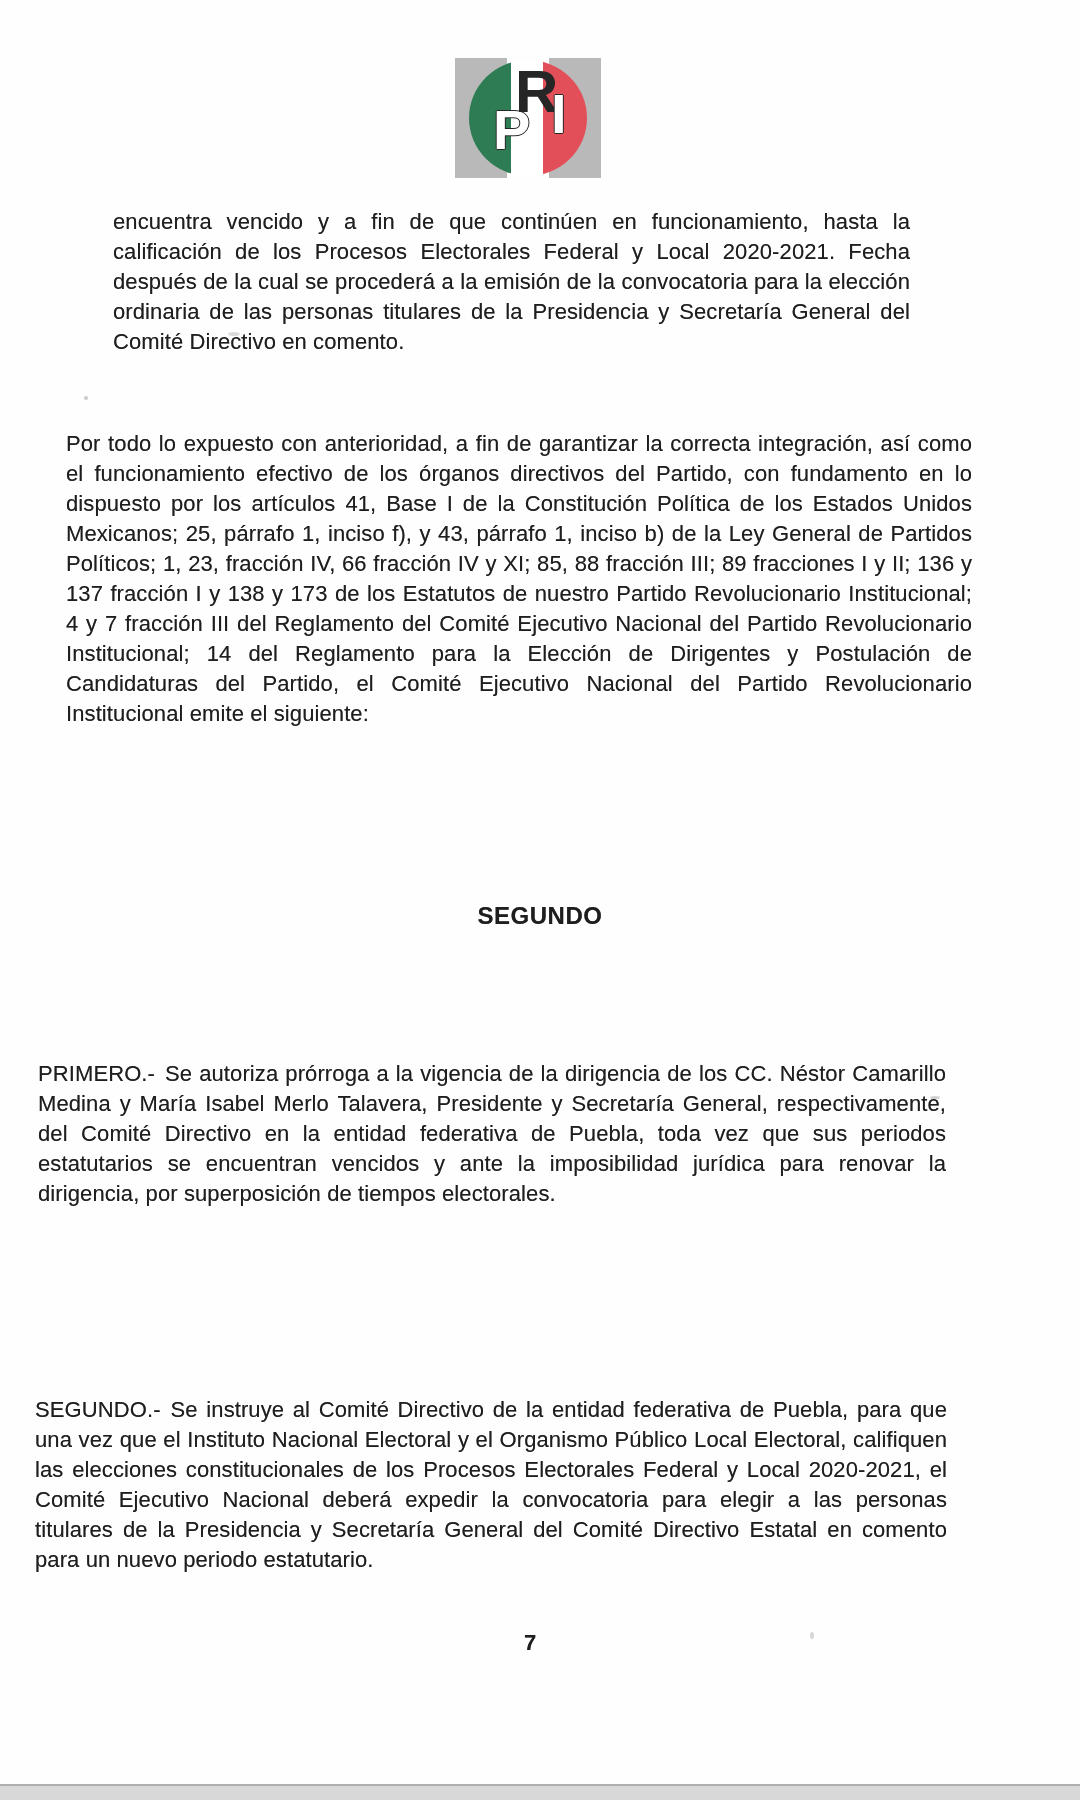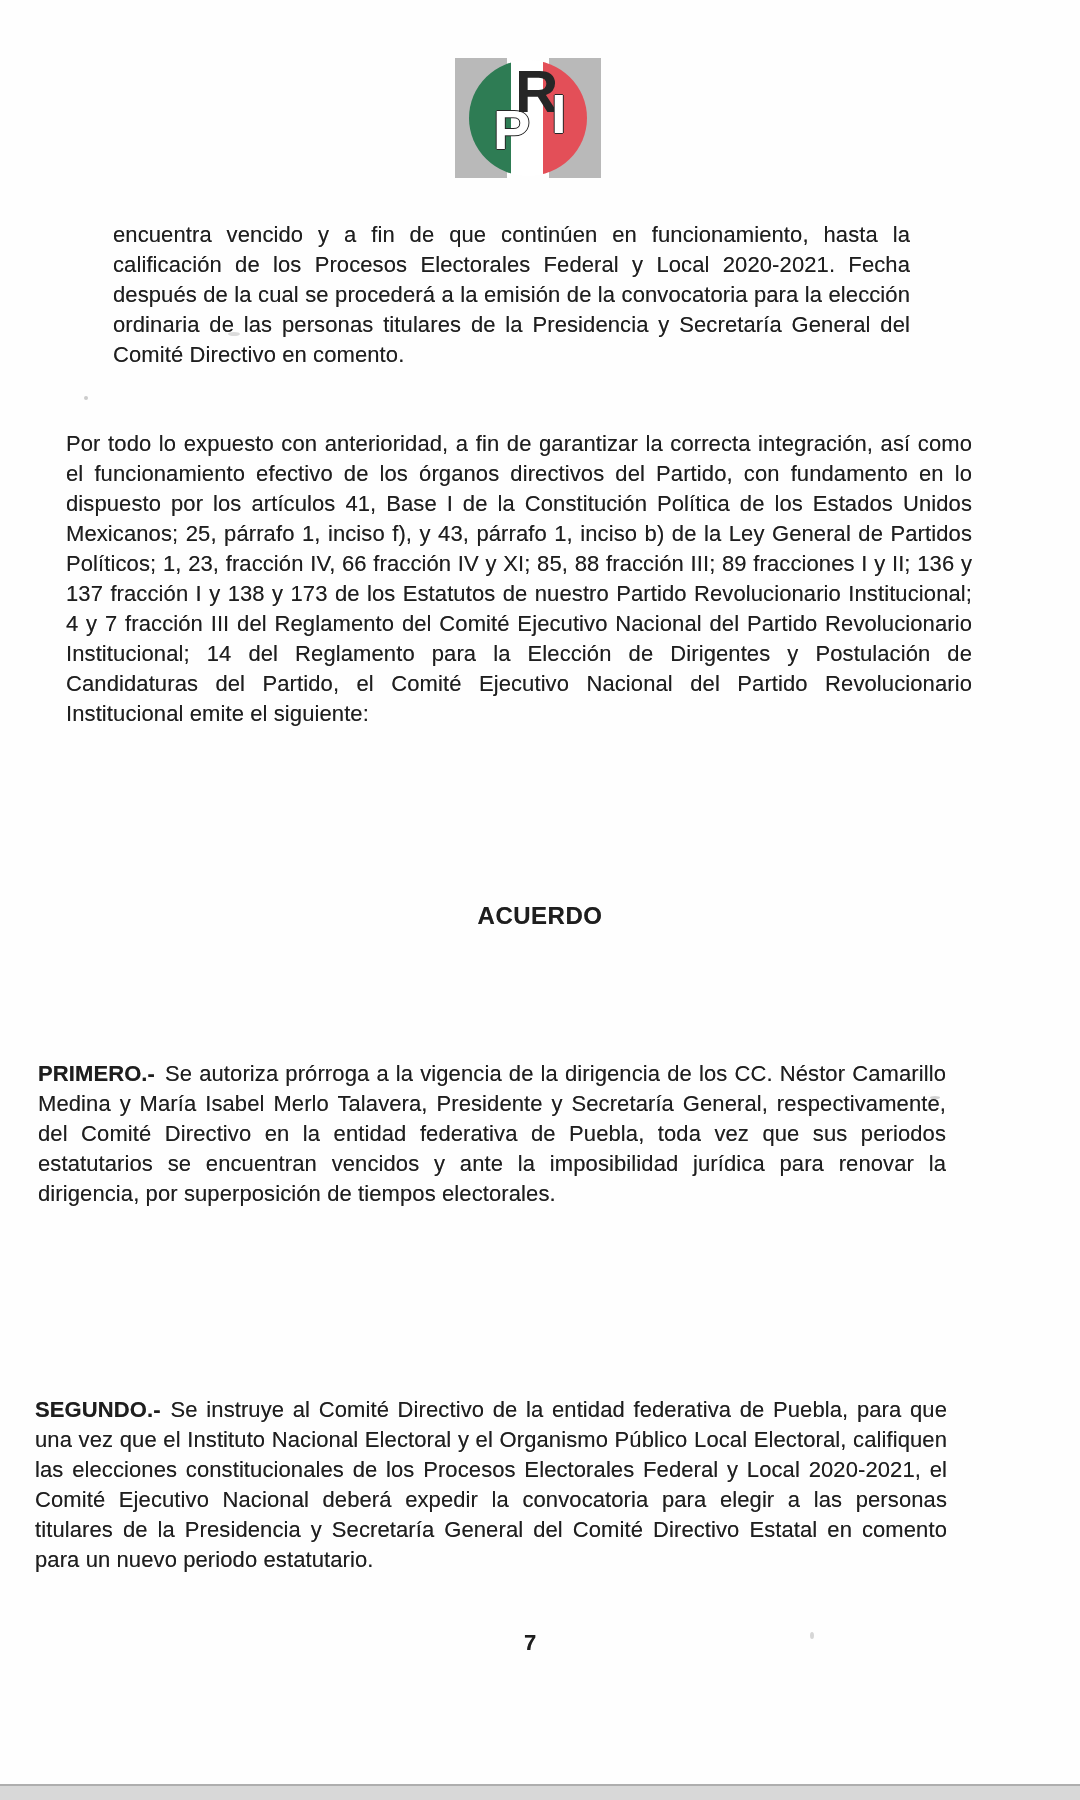--- a/index.html
+++ b/index.html
@@ -41,23 +41,23 @@
   }
   
   .block{
     position:absolute;
     font-size:22px;
     line-height:30px;
     text-align:justify;
     letter-spacing:0.1px;
     text-shadow:0 0 0.6px rgba(30,30,30,0.55);
   }
-  .block strong{font-weight:bold;}
+  .block strong{font-weight:normal;}
   .lead{margin-right:10px;}
-  .para-intro{left:113px;top:198px;width:797px;}
+  .para-intro{left:113px;top:185px;width:797px;}
   .para-consid{left:38px;top:407px;width:906px;margin-left:28px;}
   .heading{
     position:absolute;left:0;top:902px;width:1080px;
     text-align:center;font-weight:bold;font-size:24px;letter-spacing:0.5px;
     text-shadow:0 0 0.6px rgba(30,30,30,0.55);
   }
   .para-primero{left:38px;top:1037px;width:908px;}
   .para-segundo{left:35px;top:1373px;width:912px;}
   .page-number{
     position:absolute;left:0;top:1630px;width:1060px;
@@ -89,21 +89,21 @@
       <span class="ltr ltr-p">P</span>
       <span class="ltr ltr-r">R</span>
       <span class="ltr ltr-i">I</span>
     </div>
   </div>
 
   <p class="block para-intro">encuentra vencido y a fin de que continúen en funcionamiento, hasta la calificación de los Procesos Electorales Federal y Local 2020-2021. Fecha después de la cual se procederá a la emisión de la convocatoria para la elección ordinaria de las personas titulares de la Presidencia y Secretaría General del Comité Directivo en comento.</p>
 
   <p class="block para-consid">Por todo lo expuesto con anterioridad, a fin de garantizar la correcta integración, así como el funcionamiento efectivo de los órganos directivos del Partido, con fundamento en lo dispuesto por los artículos 41, Base I de la Constitución Política de los Estados Unidos Mexicanos; 25, párrafo 1, inciso f), y 43, párrafo 1, inciso b) de la Ley General de Partidos Políticos; 1, 23, fracción IV, 66 fracción IV y XI; 85, 88 fracción III; 89 fracciones I y II; 136 y 137 fracción I y 138 y 173 de los Estatutos de nuestro Partido Revolucionario Institucional; 4 y 7 fracción III del Reglamento del Comité Ejecutivo Nacional del Partido Revolucionario Institucional; 14 del Reglamento para la Elección de Dirigentes y Postulación de Candidaturas del Partido, el Comité Ejecutivo Nacional del Partido Revolucionario Institucional emite el siguiente:</p>
 
-  <div class="heading">ACUERDO</div>
+  <div class="heading">SEGUNDO</div>
 
   <p class="block para-primero"><strong class="lead">PRIMERO.-</strong><span>Se autoriza prórroga a la vigencia de la dirigencia de los CC. Néstor Camarillo Medina y María Isabel Merlo Talavera, Presidente y Secretaría General, respectivamente, del Comité Directivo en la entidad federativa de Puebla, toda vez que sus periodos estatutarios se encuentran vencidos y ante la imposibilidad jurídica para renovar la dirigencia, por superposición de tiempos electorales.</span></p>
 
   <p class="block para-segundo"><strong class="lead">SEGUNDO.-</strong><span>Se instruye al Comité Directivo de la entidad federativa de Puebla, para que una vez que el Instituto Nacional Electoral y el Organismo Público Local Electoral, califiquen las elecciones constitucionales de los Procesos Electorales Federal y Local 2020-2021, el Comité Ejecutivo Nacional deberá expedir la convocatoria para elegir a las personas titulares de la Presidencia y Secretaría General del Comité Directivo Estatal en comento para un nuevo periodo estatutario.</span></p>
 
   <div class="page-number">7</div>
 
   <div class="speck speck-1"></div>
   <div class="speck speck-2"></div>
   <div class="speck speck-3"></div>

